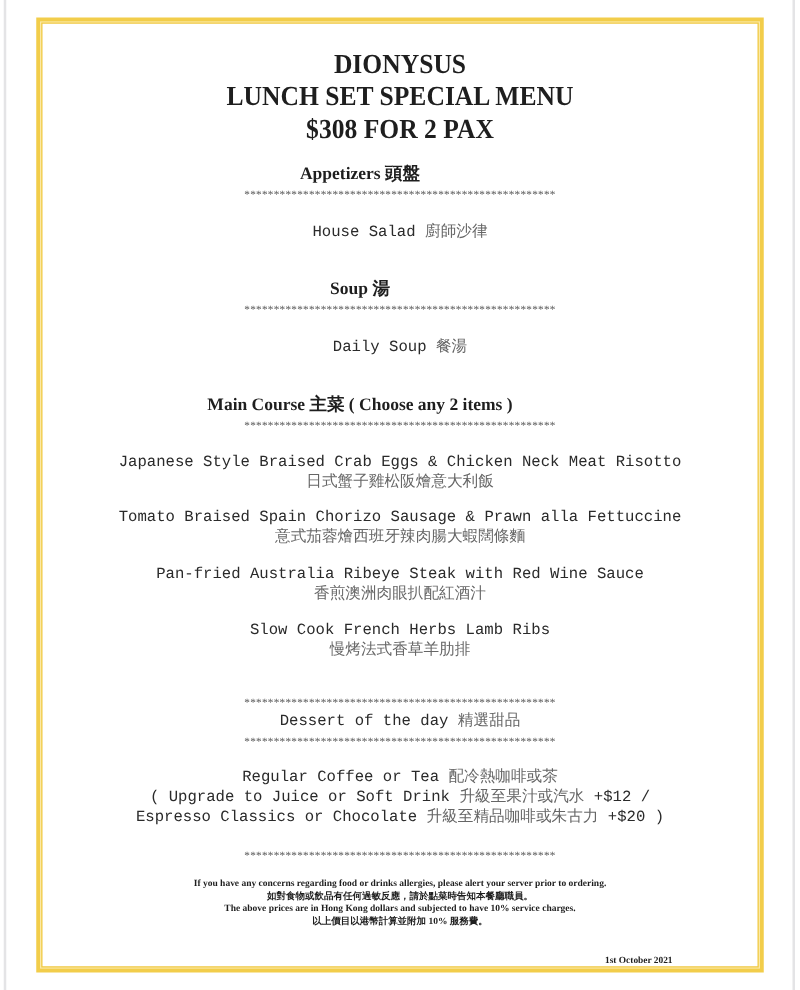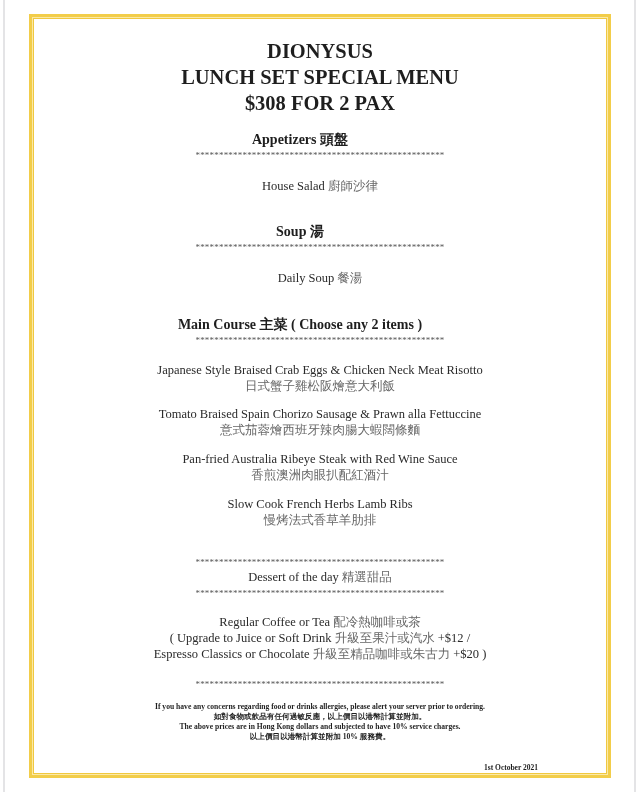--- a/index.html
+++ b/index.html
@@ -43,39 +43,40 @@
       font-size: 22px;
       line-height: 26px;
       color: #1e1e1e;
       transform: scaleX(0.93);
     }
     .t1 { top: 38px; }
     .t2 { top: 64px; }
     .t3 { top: 90px; }
 
     .section-heading {
-      position: absolute; left: 12px; width: 576px;
+      position: absolute; left: 0; width: 576px;
       font-weight: bold;
       font-size: 14px;
       line-height: 18px;
       color: #1e1e1e;
     }
     .stars {
       position: absolute; left: 0; width: 640px;
       font-size: 9px;
       line-height: 10px;
       letter-spacing: 0.2px;
       color: #555555;
       font-family: "Liberation Serif", serif;
     }
     .item {
       position: absolute; left: 0; width: 640px;
       font-size: 12.5px;
       line-height: 16px;
       color: #2a2a2a;
+      font-family: Liberation Mono, monospace;
     }
     .item .zh { color: #666666; }
     .footnote {
       position: absolute; left: 0; width: 640px;
       font-size: 7.6px;
       line-height: 10px;
       font-weight: bold;
       color: #1e1e1e;
     }
     .date {
@@ -149,18 +150,18 @@
     <span>+$12 /</span>
   </div>
   <div class="item" style="top:646px;">
     <span>Espresso Classics or Chocolate</span>
     <span class="zh">升級至精品咖啡或朱古力</span>
     <span>+$20 )</span>
   </div>
   <div class="stars" style="top:679px;">*****************************************************</div>
 
   <div class="footnote" style="top:702px;">If you have any concerns regarding food or drinks allergies, please alert your server prior to ordering.</div>
-  <div class="footnote" style="top:712px;">如對食物或飲品有任何過敏反應，以上價目以港幣計算並附加。</div>
+  <div class="footnote" style="top:712px;">如對食物或飲品有任何過敏反應，請於點菜時告知本餐廳職員。</div>
   <div class="footnote" style="top:722px;">The above prices are in Hong Kong dollars and subjected to have 10% service charges.</div>
   <div class="footnote" style="top:732px;">以上價目以港幣計算並附加 10% 服務費。</div>
 
   <div class="date">1st October 2021</div>
 </div>
 
 </body></html>

